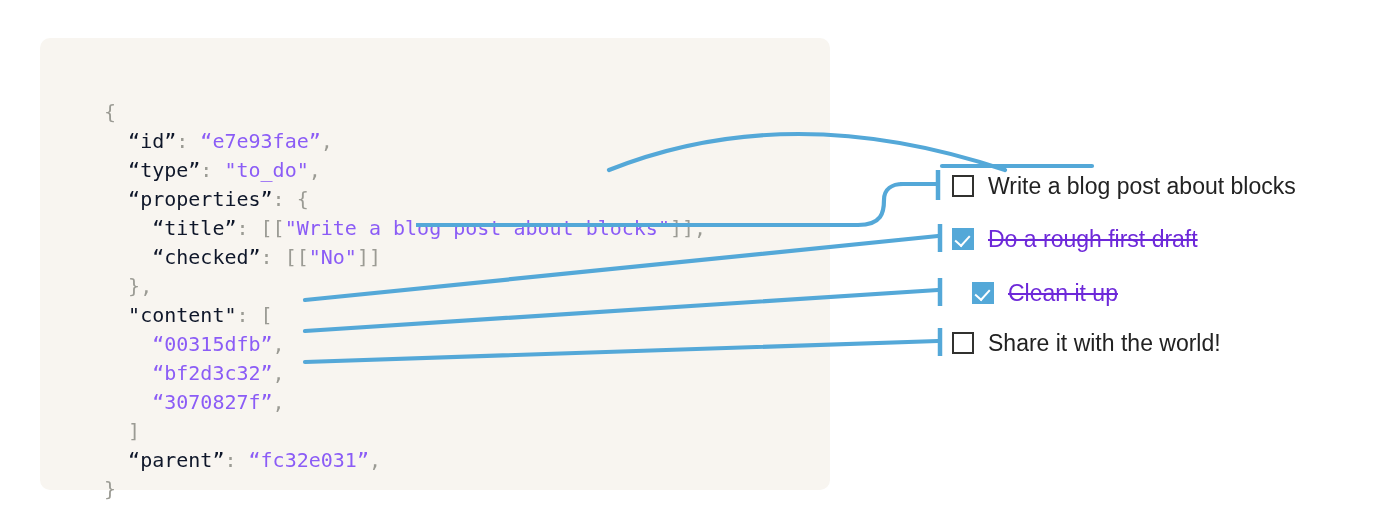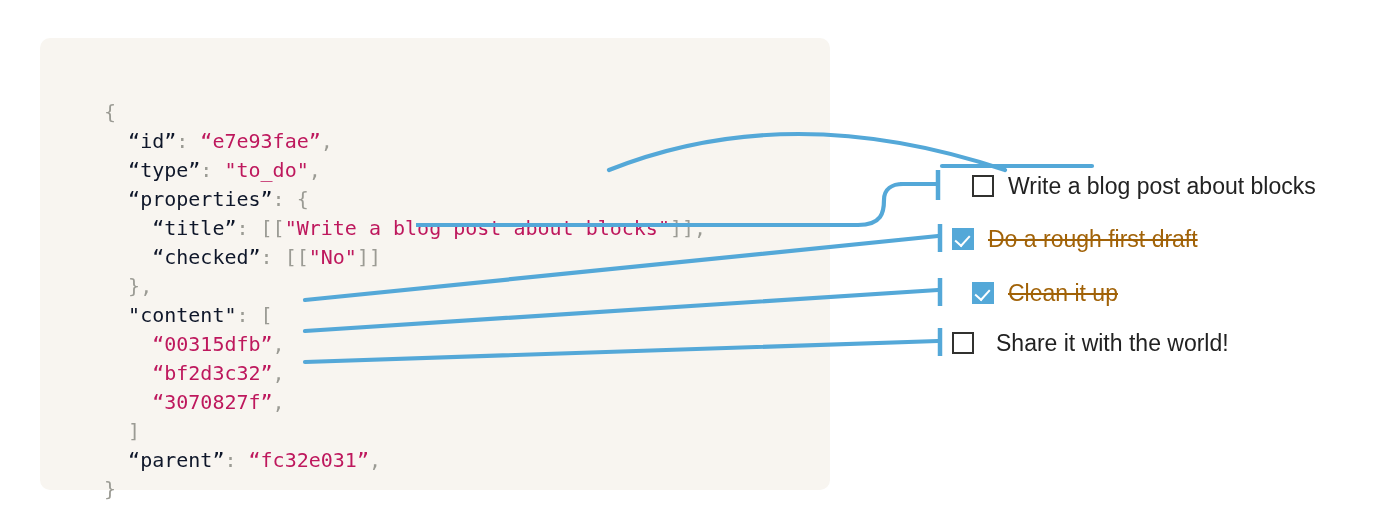--- a/index.html
+++ b/index.html
@@ -32,21 +32,21 @@
     top: 60px;
     font-family: "DejaVu Sans Mono", "Liberation Mono", monospace;
     font-size: 20px;
     line-height: 29px;
     white-space: pre;
     letter-spacing: 0px;
   }
   .ln { display: block; height: 29px; }
   .pun  { color: #9b9b94; }
   .key  { color: #0f172a; }
-  .str  { color: #be185d; }
+  .str  { color: #8b5cf6; }
 
   
   #todo-list {
     position: absolute;
     left: 952px;
     top: 160px;
     width: 420px;
   }
   .todo-row {
     position: absolute;
@@ -81,21 +81,21 @@
     border-width: 0 2.6px 2.6px 0;
     transform: rotate(42deg);
   }
   .todo-label {
     margin-left: 14px;
     font-size: 23px;
     color: #222222;
     white-space: nowrap;
   }
   .todo-label.done {
-    color: #a16207;
+    color: #6d28d9;
     text-decoration: line-through;
     text-decoration-thickness: 1.6px;
     text-align: center;
   }
 
   
   #connectors {
     position: absolute;
     left: 0; top: 0;
     width: 1400px;
@@ -128,31 +128,31 @@
 
       <line x1="305" y1="331" x2="938" y2="290" stroke-width="4.2"></line>
       <line x1="940" y1="278" x2="940" y2="306" stroke-width="4.5" stroke-linecap="butt"></line>
 
       <line x1="305" y1="362" x2="938" y2="341" stroke-width="4.2"></line>
       <line x1="940" y1="328" x2="940" y2="356" stroke-width="4.5" stroke-linecap="butt"></line>
     </g>
   </svg>
 
   <div id="todo-list">
-      <div class="todo-row" style="top: 10px; margin-left: 20px;">
+      <div class="todo-row" style="top: 10px;">
         <div class="cb unchecked"></div>
         <div class="todo-label">Write a blog post about blocks</div>
       </div>
       <div class="todo-row" style="top: 63px;">
         <div class="cb checked"></div>
         <div class="todo-label done">Do a rough first draft</div>
       </div>
       <div class="todo-row" style="top: 117px; margin-left: 20px;">
         <div class="cb checked"></div>
         <div class="todo-label done">Clean it up</div>
       </div>
-      <div class="todo-row" style="top: 167px; gap: 8px;">
+      <div class="todo-row" style="top: 167px;">
         <div class="cb unchecked"></div>
         <div class="todo-label">Share it with the world!</div>
       </div>
     </div>
 
 </div>
 
 </body></html>

